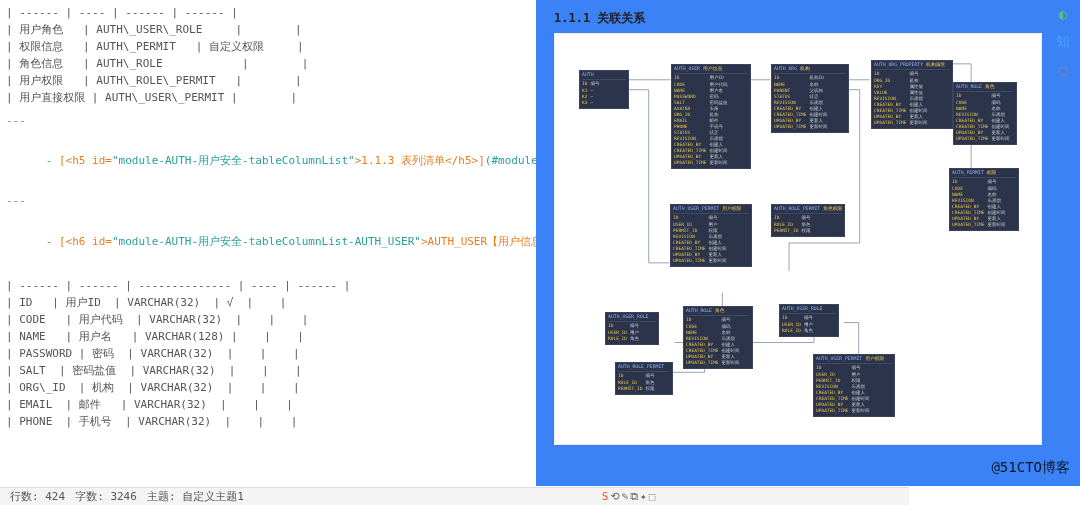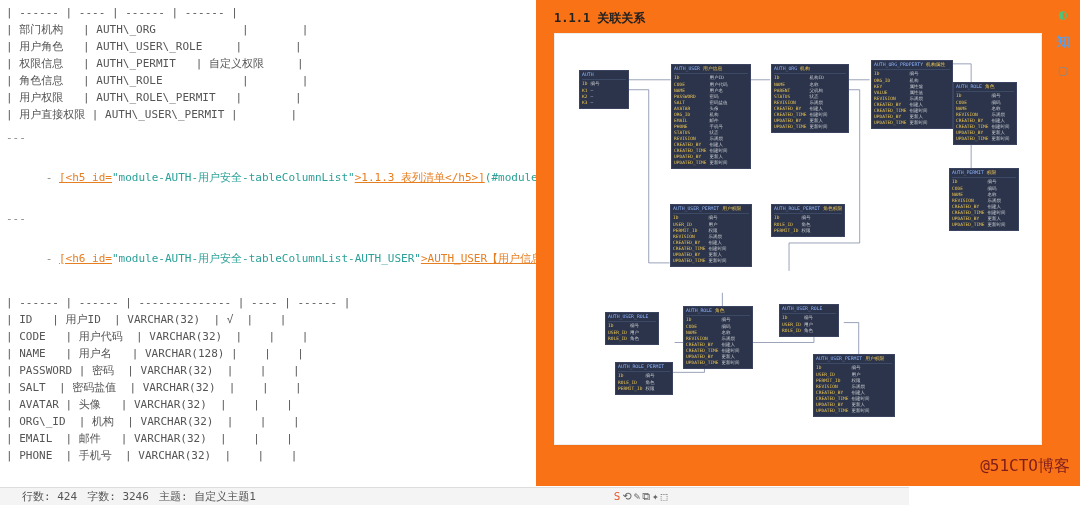--- a/index.html
+++ b/index.html
@@ -19,26 +19,26 @@
       padding: 4px 12px 0 6px;
       font-family: Consolas, monospace;
       font-size: 11px;
       line-height: 1.55;
       overflow: hidden;
       color: #555;
       white-space: nowrap;
     }
     .row { white-space: pre; }
     .rule { color: #888; margin: 6px 0; }
-    .orange { color: #e67e22; text-decoration: underline; }
+    .orange { color: #e67e22; }
     .green { color: #2aa198; }
     .dash { color: #888; }
     .right {
       flex: 1;
-      background: #f97316;
+      background: #3b82f6;
       padding: 10px 28px 0 18px;
       position: relative;
     }
     .preview-title { font-size: 12px; font-weight: bold; color: #222; margin-bottom: 6px; }
     .diagram-shell {
       border: 1px solid #eee;
       background: #fff;
       width: 488px;
       height: 412px;
       position: relative;
@@ -75,21 +75,21 @@
       position: absolute;
       left: 0; bottom: 0;
       width: 909px;
       height: 18px;
       background: #f4f4f4;
       border-top: 1px solid #ddd;
       font-size: 11px;
       color: #555;
       display: flex;
       align-items: center;
-      padding-left: 22px;
+      padding-left: 10px;
     }
     .status .kv { margin-right: 10px; }
     .status .tools { margin-left: 348px; color: #666; display: flex; gap: 2px; }
     .status .tools span { font-size: 11px; }
 
     .side-icons {
       position: absolute;
       right: 6px; top: 6px;
       width: 22px;
       display: flex;
@@ -99,34 +99,33 @@
     }
     .side-icons .ic { width: 16px; height: 16px; display: flex; align-items: center; justify-content: center; font-size: 14px; cursor: pointer; }
     .ic-green { color: #4fc37b; }
     .ic-blue { color: #4aa3ff; }
     .ic-gray { color: #888; }
 
     .watermark {
       position: absolute;
       right: 10px;
       bottom: 28px;
-      color: #7f1d1d;
-      font-size: 16px;
+      color: #0f172a;
+      font-size: 14px;
       pointer-events: none;
       user-select: none;
     }
   </style>
 </head>
 <body>
 
 <div class="container">
 
   <div class="left">
     <div class="row">| ------ | ---- | ------ | ------ |</div>
-    <div class="row">| 部门机构   | AUTH\_ORG             |        |</div>
     <div class="row">| 用户角色   | AUTH\_USER\_ROLE     |        |</div>
     <div class="row">| 权限信息   | AUTH\_PERMIT   | 自定义权限     |</div>
     <div class="row">| 角色信息   | AUTH\_ROLE            |        |</div>
     <div class="row">| 用户权限   | AUTH\_ROLE\_PERMIT   |        |</div>
     <div class="row">| 用户直接权限 | AUTH\_USER\_PERMIT |        |</div>
 
     <div class="rule">---</div>
 
     <div class="row">
       <span class="dash">- </span><span class="orange">[&lt;h5 id=</span><span class="green">"module-AUTH-用户安全-tableColumnList"</span><span class="orange">&gt;1.1.3 表列清单&lt;/h5&gt;]</span><span class="green">(#module-AUTH-用户安全-tableColumnList-from)</span>
@@ -139,21 +138,20 @@
     </div>
 
     <div style="height:10px"></div>
 
     <div class="row">| ------ | ------ | -------------- | ---- | ------ |</div>
     <div class="row">| ID   | 用户ID  | VARCHAR(32)  | √  |    |</div>
     <div class="row">| CODE   | 用户代码  | VARCHAR(32)  |    |    |</div>
     <div class="row">| NAME   | 用户名   | VARCHAR(128) |    |    |</div>
     <div class="row">| PASSWORD | 密码  | VARCHAR(32)  |    |    |</div>
     <div class="row">| SALT  | 密码盐值  | VARCHAR(32)  |    |    |</div>
-    <div class="row">| AVATAR | 头像   | VARCHAR(32)  |    |    |</div>
     <div class="row">| ORG\_ID  | 机构  | VARCHAR(32)  |    |    |</div>
     <div class="row">| EMAIL  | 邮件   | VARCHAR(32)  |    |    |</div>
     <div class="row">| PHONE  | 手机号  | VARCHAR(32)  |    |    |</div>
 
   </div>
 
   <div class="right">
     <div class="preview-title">1.1.1 关联关系</div>
 
     <div class="diagram-shell">

